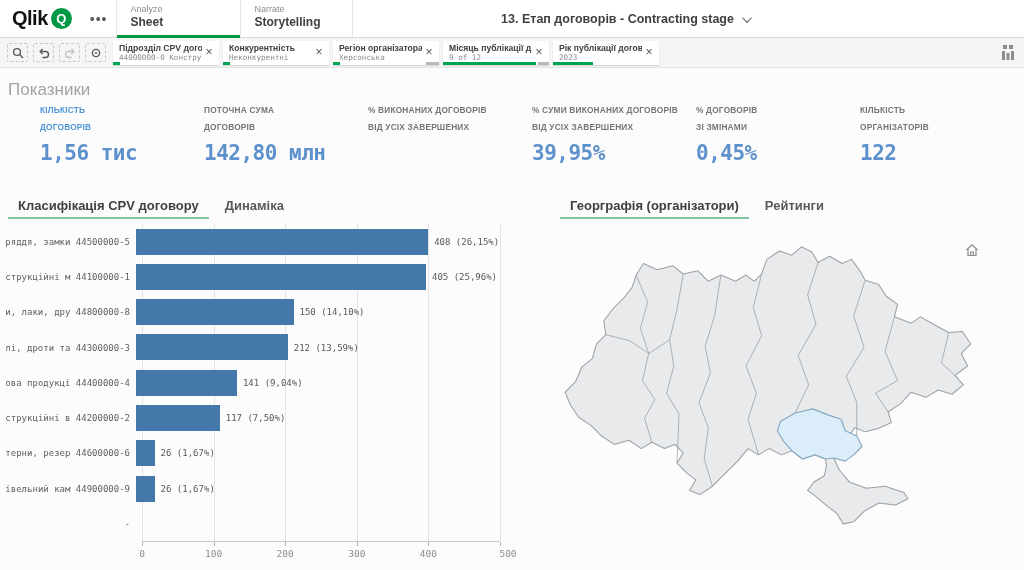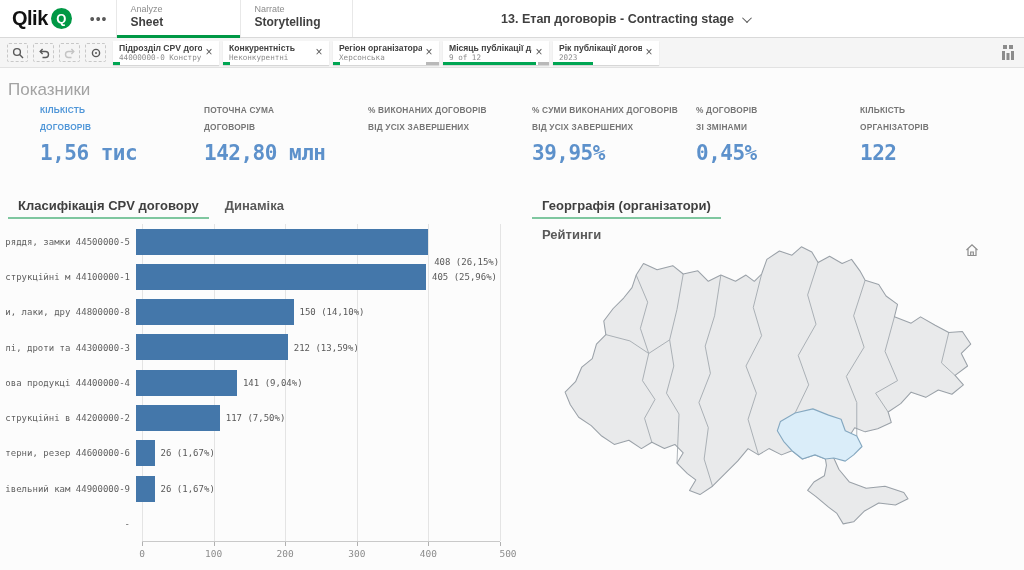--- a/index.html
+++ b/index.html
@@ -43,21 +43,21 @@
   .section-title { position:absolute; left:8px; top:80px; font-size:17px; color:#a3a3a3; }
   .kpi-row { position:absolute; left:40px; top:102px; width:984px; display:flex; }
   .kpi { flex:1; text-align:left; }
   .kpi .l { font-size:8.3px; font-weight:bold; color:#757575; letter-spacing:.2px; line-height:17px; white-space:nowrap; }
   .kpi.accent .l { color:var(--kpi-label-blue); }
   .kpi .v { font-family:"DejaVu Sans Mono", monospace; font-size:21px; font-weight:bold; color:var(--kpi-blue); margin-top:5px; letter-spacing:-0.5px; }
 
   
   .ptabs { position:absolute; display:flex; gap:6px; }
   .ptabs.left { left:8px; top:196px; }
-  .ptabs.right { left:532px; top:196px;flex-direction:column; }
+  .ptabs.right { left:560px; top:196px; }
   .ptab { font-size:13px; font-weight:bold; color:#595959; padding:2px 10px 6px 10px; cursor:pointer; position:relative; white-space:nowrap; }
   .ptab.active { color:#404040; }
   .ptab.active::after { content:""; position:absolute; left:0; right:0; bottom:0; height:2px; background:var(--tab-underline); }
 
   
   .chart { position:absolute; left:6px; top:224px; width:506px; height:340px; }
   .chart-body { position:relative; height:318px; }
   .grid-layer { position:absolute; left:136px; top:0; width:358px; height:318px; border-bottom:1px solid #c9c9c9; }
   .gridline { position:absolute; top:0; bottom:0; width:1px; background:#e4e4e4; }
   .rows { position:relative; z-index:1; }
@@ -254,21 +254,21 @@
         <div class="gridline" style="left: 40%;"></div>
         <div class="gridline" style="left: 60%;"></div>
         <div class="gridline" style="left: 80%;"></div>
         <div class="gridline" style="left: 100%;"></div>
       </div>
     <div class="rows">
         <div class="bar-row">
           <div class="bar-cat">44500000-5 Знаряддя, замки...</div>
           <div class="bar-track">
             <div class="bar-fill" style="width: 81.6%;"></div>
-            <div class="bar-val" style="left: calc(81.6% + 6px); margin-top: 20px;">408 (26,15%)</div>
+            <div class="bar-val" style="left: calc(81.6% + 6px);">408 (26,15%)</div>
           </div>
         </div>
         <div class="bar-row">
           <div class="bar-cat">44100000-1 Конструкційні м...</div>
           <div class="bar-track">
             <div class="bar-fill" style="width: 81%;"></div>
             <div class="bar-val" style="left: calc(81% + 6px);">405 (25,96%)</div>
           </div>
         </div>
         <div class="bar-row">

